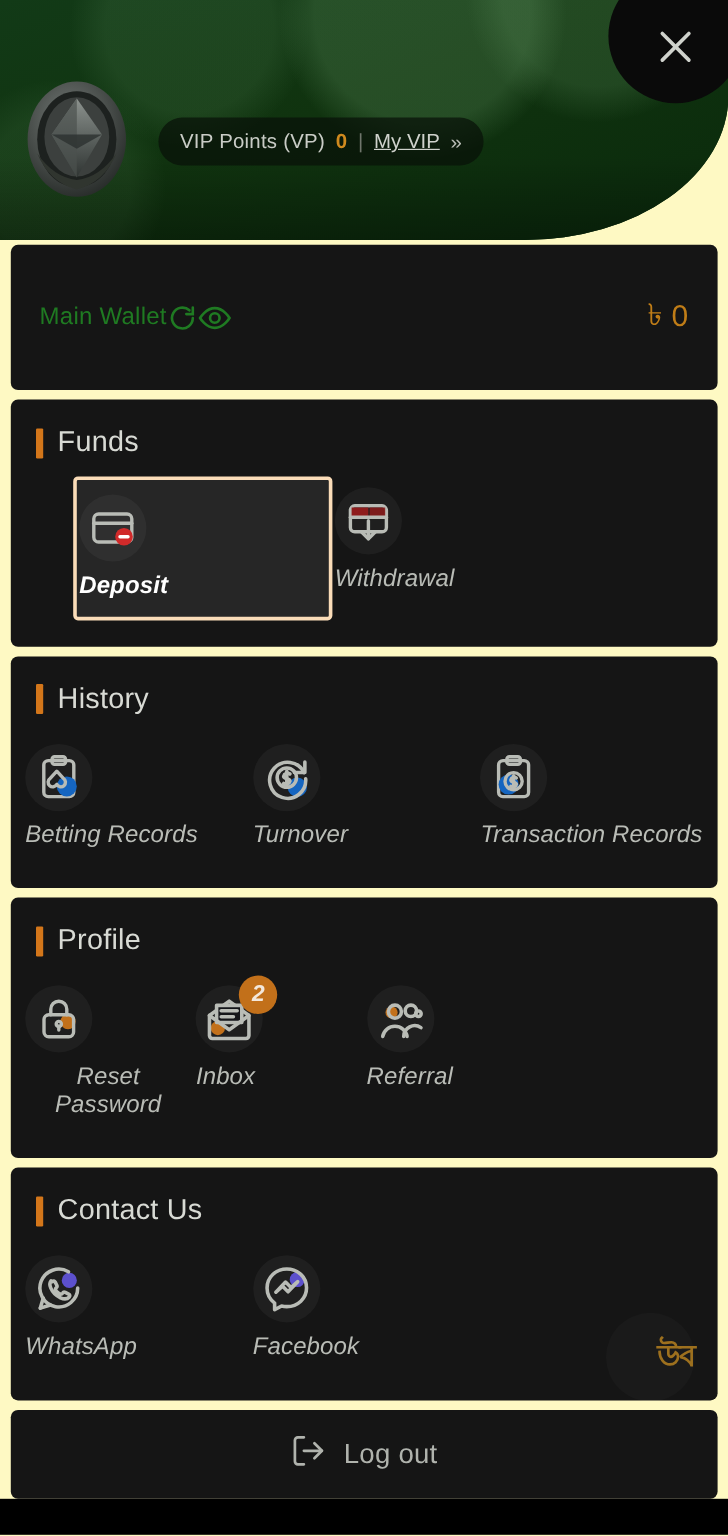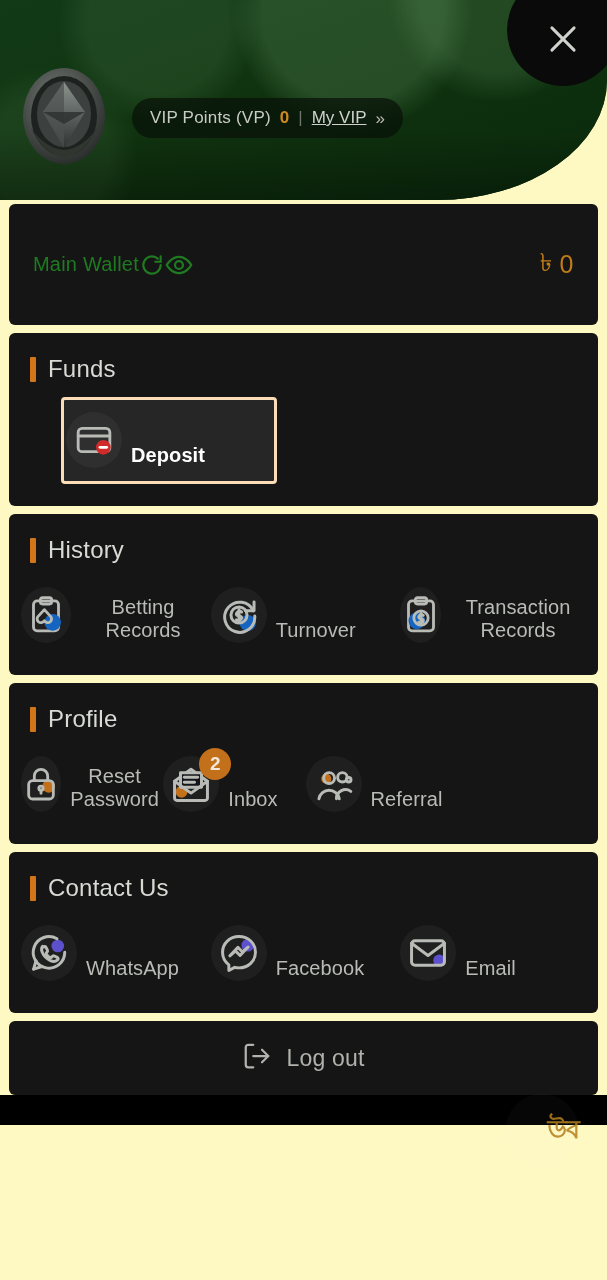--- a/index.html
+++ b/index.html
@@ -144,27 +144,28 @@
   .grid {
     display: flex;
     padding: 14px 10px 22px 10px;
   }
   .grid-2 .tile { width: 50%; }
   .grid-3 .tile { width: 33.3333%; }
   .grid-4 .tile { width: 25%; }
 
   .tile {
     display: flex;
-    flex-direction: row;
-    align-items: flex-end;
+    flex-direction: column;
+    align-items: flex-start;
     gap: 9px;
     padding: 9px 2px 10px 2px;
     border-radius: 4px;
     cursor: pointer;
     position: relative;
+    font-style: italic;
   }
   .tile-icon-wrap {
     position: relative;
     width: 56px;
     height: 56px;
     border-radius: 50%;
     background: rgba(255,255,255,0.045);
     display: flex;
     align-items: center;
     justify-content: center;
@@ -323,20 +324,33 @@
             <div class="tile-icon-wrap">
               <svg width="40" height="40" viewBox="0 0 24 24">
                 <rect x="2.5" y="5" width="19" height="14" rx="2.4" stroke="#b9bcb6" stroke-width="1.7" fill="none" stroke-linecap="round" stroke-linejoin="round"></rect>
                 <line x1="2.5" y1="9.6" x2="21.5" y2="9.6" stroke="#b9bcb6" stroke-width="1.7" fill="none" stroke-linecap="round" stroke-linejoin="round"></line>
                 <circle cx="17.6" cy="16.4" r="4.4" fill="#d12a2a"></circle>
                 <line x1="15.6" y1="16.4" x2="19.6" y2="16.4" stroke="#fff" stroke-width="1.7" stroke-linecap="round"></line>
               </svg>
             </div>
             <span class="tile-label">Deposit</span>
           </div>
+          <div class="tile">
+            <div class="tile-icon-wrap">
+              <svg width="40" height="40" viewBox="0 0 24 24">
+                <rect x="3" y="4.5" width="18" height="13" rx="2.2" stroke="#b9bcb6" stroke-width="1.7" fill="none" stroke-linecap="round" stroke-linejoin="round"></rect>
+                <path d="M3.6 5.4h8.4v4.2H3.6z" fill="#8e1c1c"></path>
+                <path d="M12.6 5.4h7.8v4.2h-7.8z" fill="#8e1c1c" opacity=".85"></path>
+                <line x1="3" y1="10.2" x2="21" y2="10.2" stroke="#b9bcb6" stroke-width="1.7" fill="none" stroke-linecap="round" stroke-linejoin="round"></line>
+                <line x1="12" y1="12" x2="12" y2="21" stroke="#b9bcb6" stroke-width="1.7" fill="none" stroke-linecap="round" stroke-linejoin="round"></line>
+                <polyline points="8.6 17.6 12 21 15.4 17.6" stroke="#b9bcb6" stroke-width="1.7" fill="none" stroke-linecap="round" stroke-linejoin="round"></polyline>
+              </svg>
+            </div>
+            <span class="tile-label">Withdrawal</span>
+          </div>
         </div>
       </div>
       <div class="panel">
         <div class="section-head">
           <span class="section-bar"></span>
           <span class="section-title">History</span>
         </div>
         <div class="grid grid-3">
           <div class="tile">
             <div class="tile-icon-wrap">
@@ -445,30 +459,20 @@
           </div>
           <div class="tile">
             <div class="tile-icon-wrap">
               <svg width="42" height="42" viewBox="0 0 24 24">
                 <circle cx="17" cy="7.6" r="3.6" fill="#6355e0" opacity=".9"></circle>
                 <path d="M12 2.6c-5.3 0-9.4 3.9-9.4 9 0 2.9 1.4 5.5 3.6 7.2V22l3.3-1.8c.8.2 1.6.3 2.5.3 5.3 0 9.4-3.9 9.4-9s-4.1-8.9-9.4-8.9z" stroke="#b9bcb6" stroke-width="1.7" fill="none" stroke-linecap="round" stroke-linejoin="round"></path>
                 <polyline points="6.8 13.6 11.4 8.8 14 11.4 17.2 8.6 12.6 13.4 10 10.8 6.8 13.6" stroke="#b9bcb6" stroke-width="1.7" fill="none" stroke-linecap="round" stroke-linejoin="round"></polyline>
               </svg>
             </div>
             <span class="tile-label">Facebook</span>
-          </div>
-          <div class="tile">
-            <div class="tile-icon-wrap">
-              <svg width="42" height="42" viewBox="0 0 24 24">
-                <circle cx="18.4" cy="16.2" r="3.4" fill="#6355e0" opacity=".9"></circle>
-                <rect x="2.6" y="5" width="18.8" height="14" rx="2" stroke="#b9bcb6" stroke-width="1.7" fill="none" stroke-linecap="round" stroke-linejoin="round"></rect>
-                <polyline points="2.6 6.4 12 13.4 21.4 6.4" stroke="#b9bcb6" stroke-width="1.7" fill="none" stroke-linecap="round" stroke-linejoin="round"></polyline>
-              </svg>
-            </div>
-            <span class="tile-label">Email</span>
           </div>
         </div>
       </div>
     </div>
 
   <div class="panel logout-panel">
     <span>
       <svg width="30" height="30" viewBox="0 0 24 24" fill="none" stroke="#b0b3ad" stroke-width="1.8" stroke-linecap="round" stroke-linejoin="round">
         <path d="M9 3H5a2 2 0 0 0-2 2v14a2 2 0 0 0 2 2h4"></path>
         <polyline points="16 17 21 12 16 7"></polyline>

